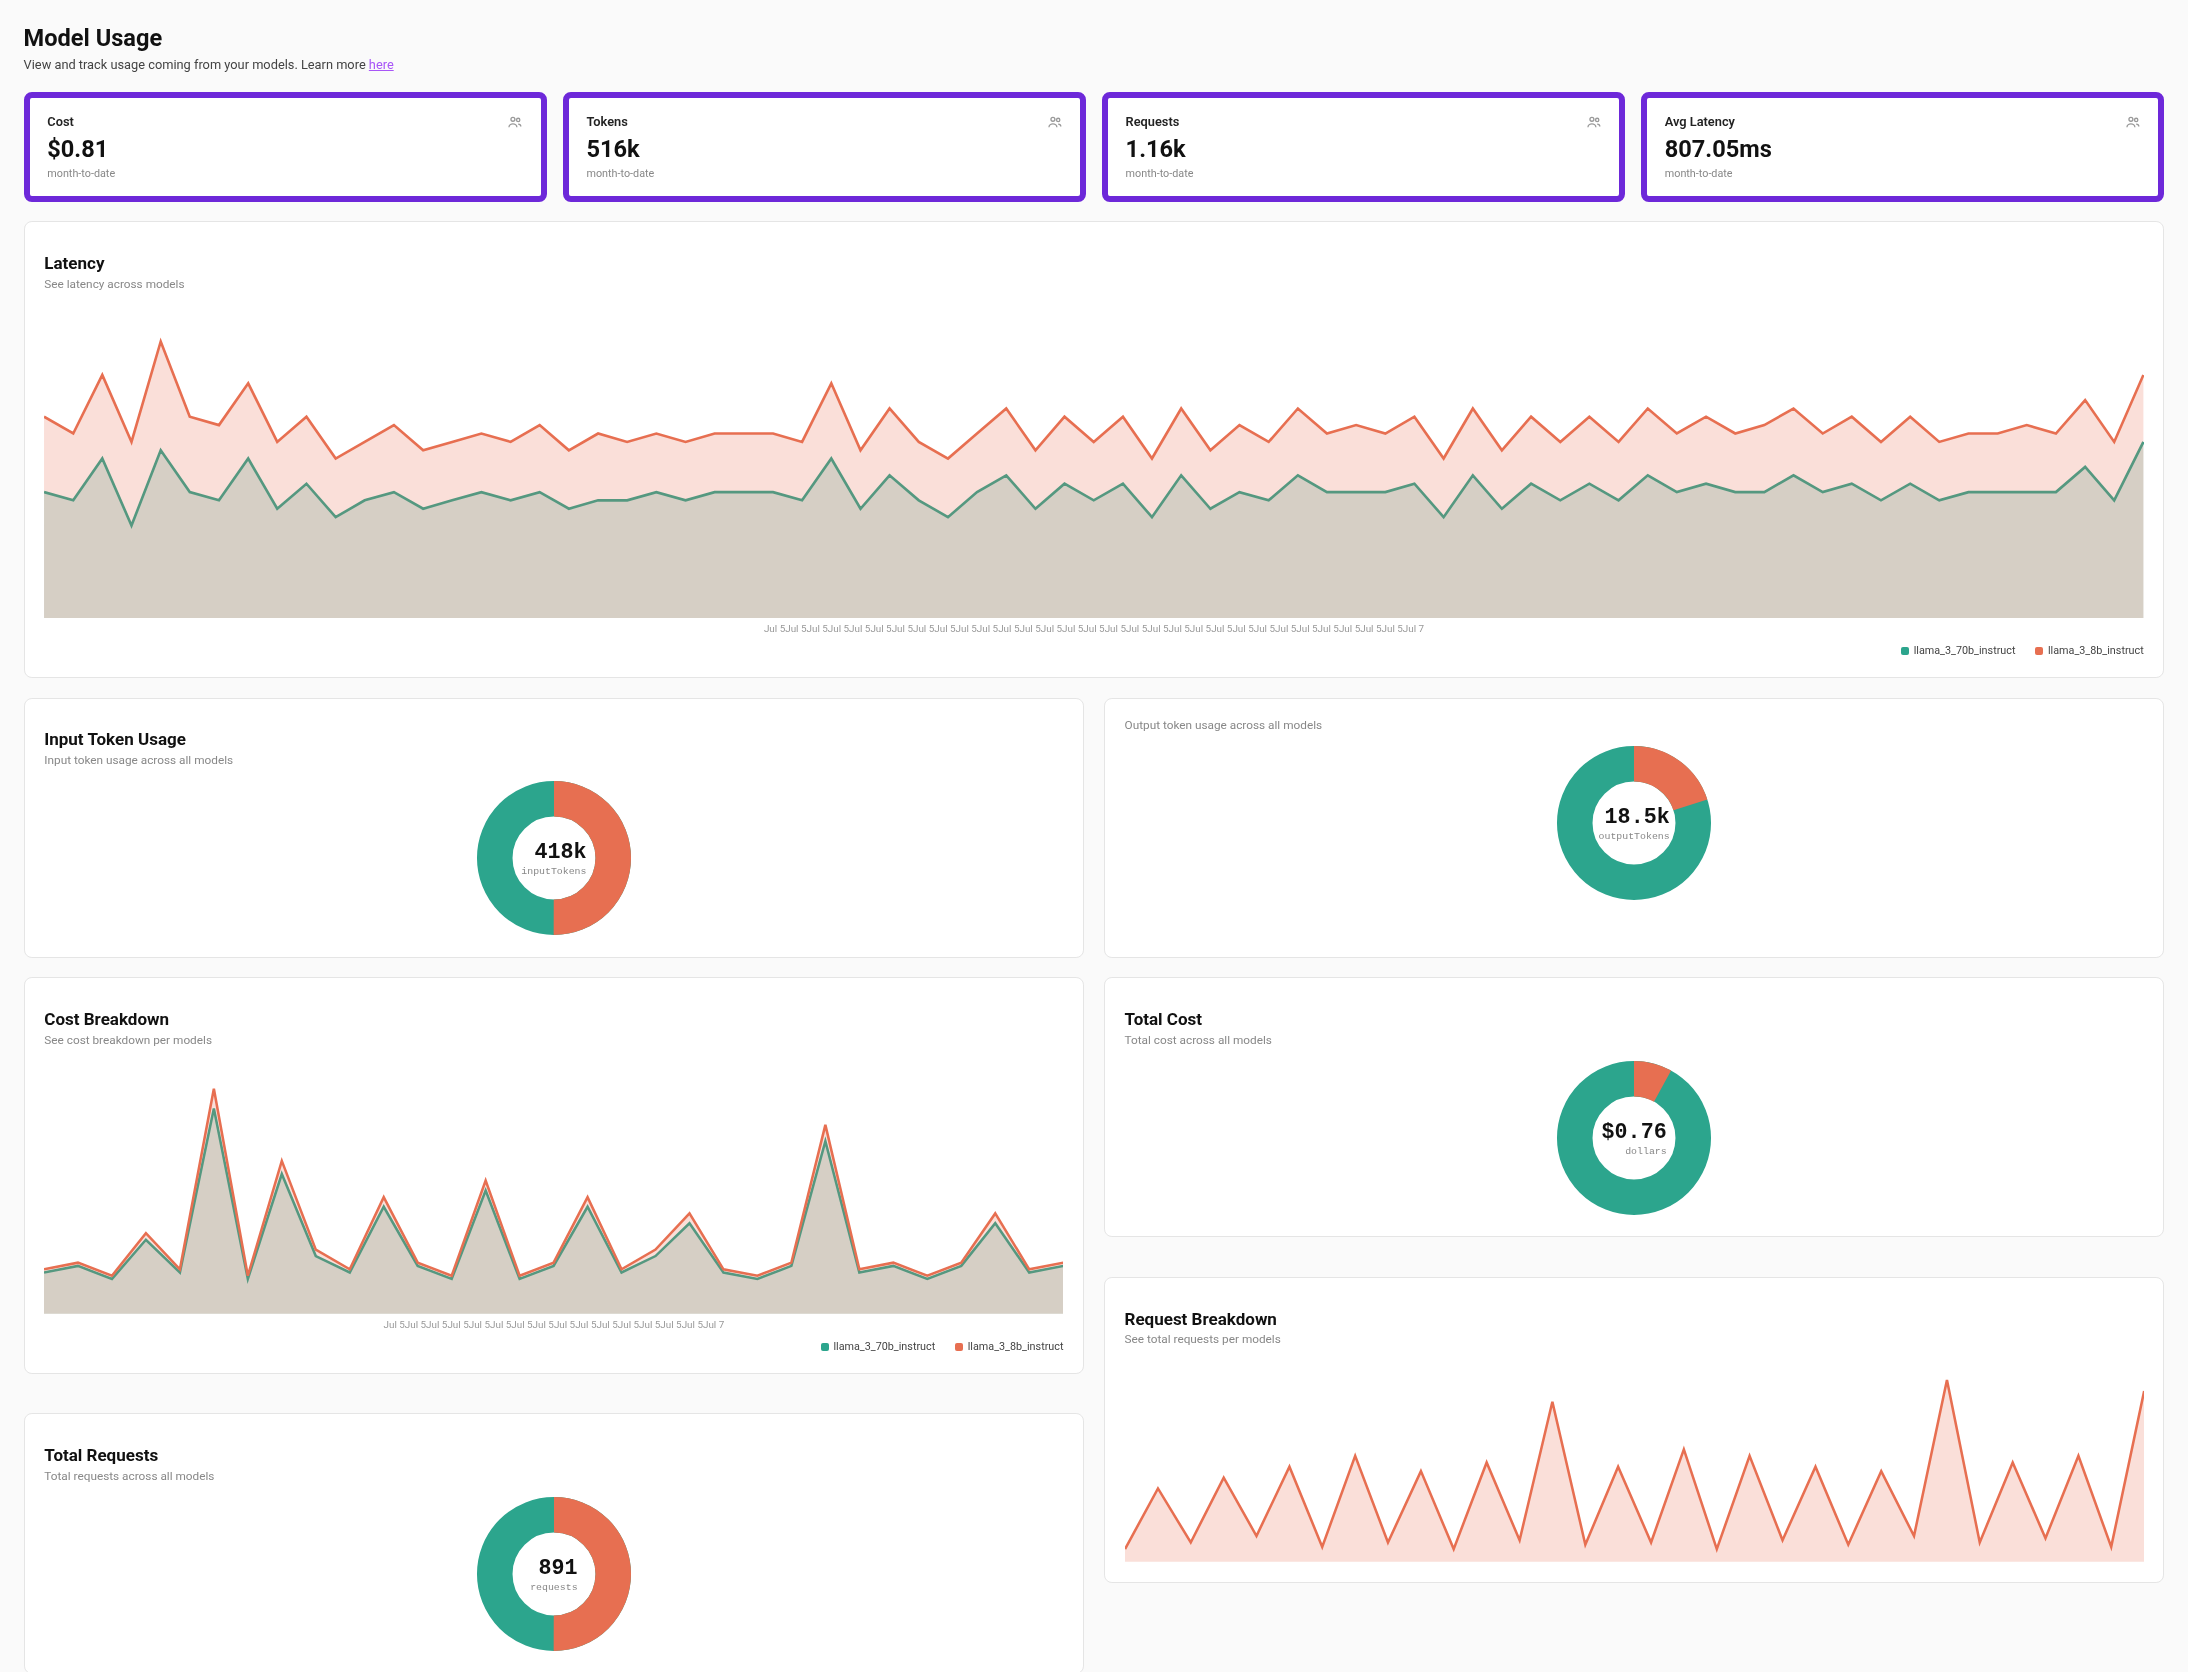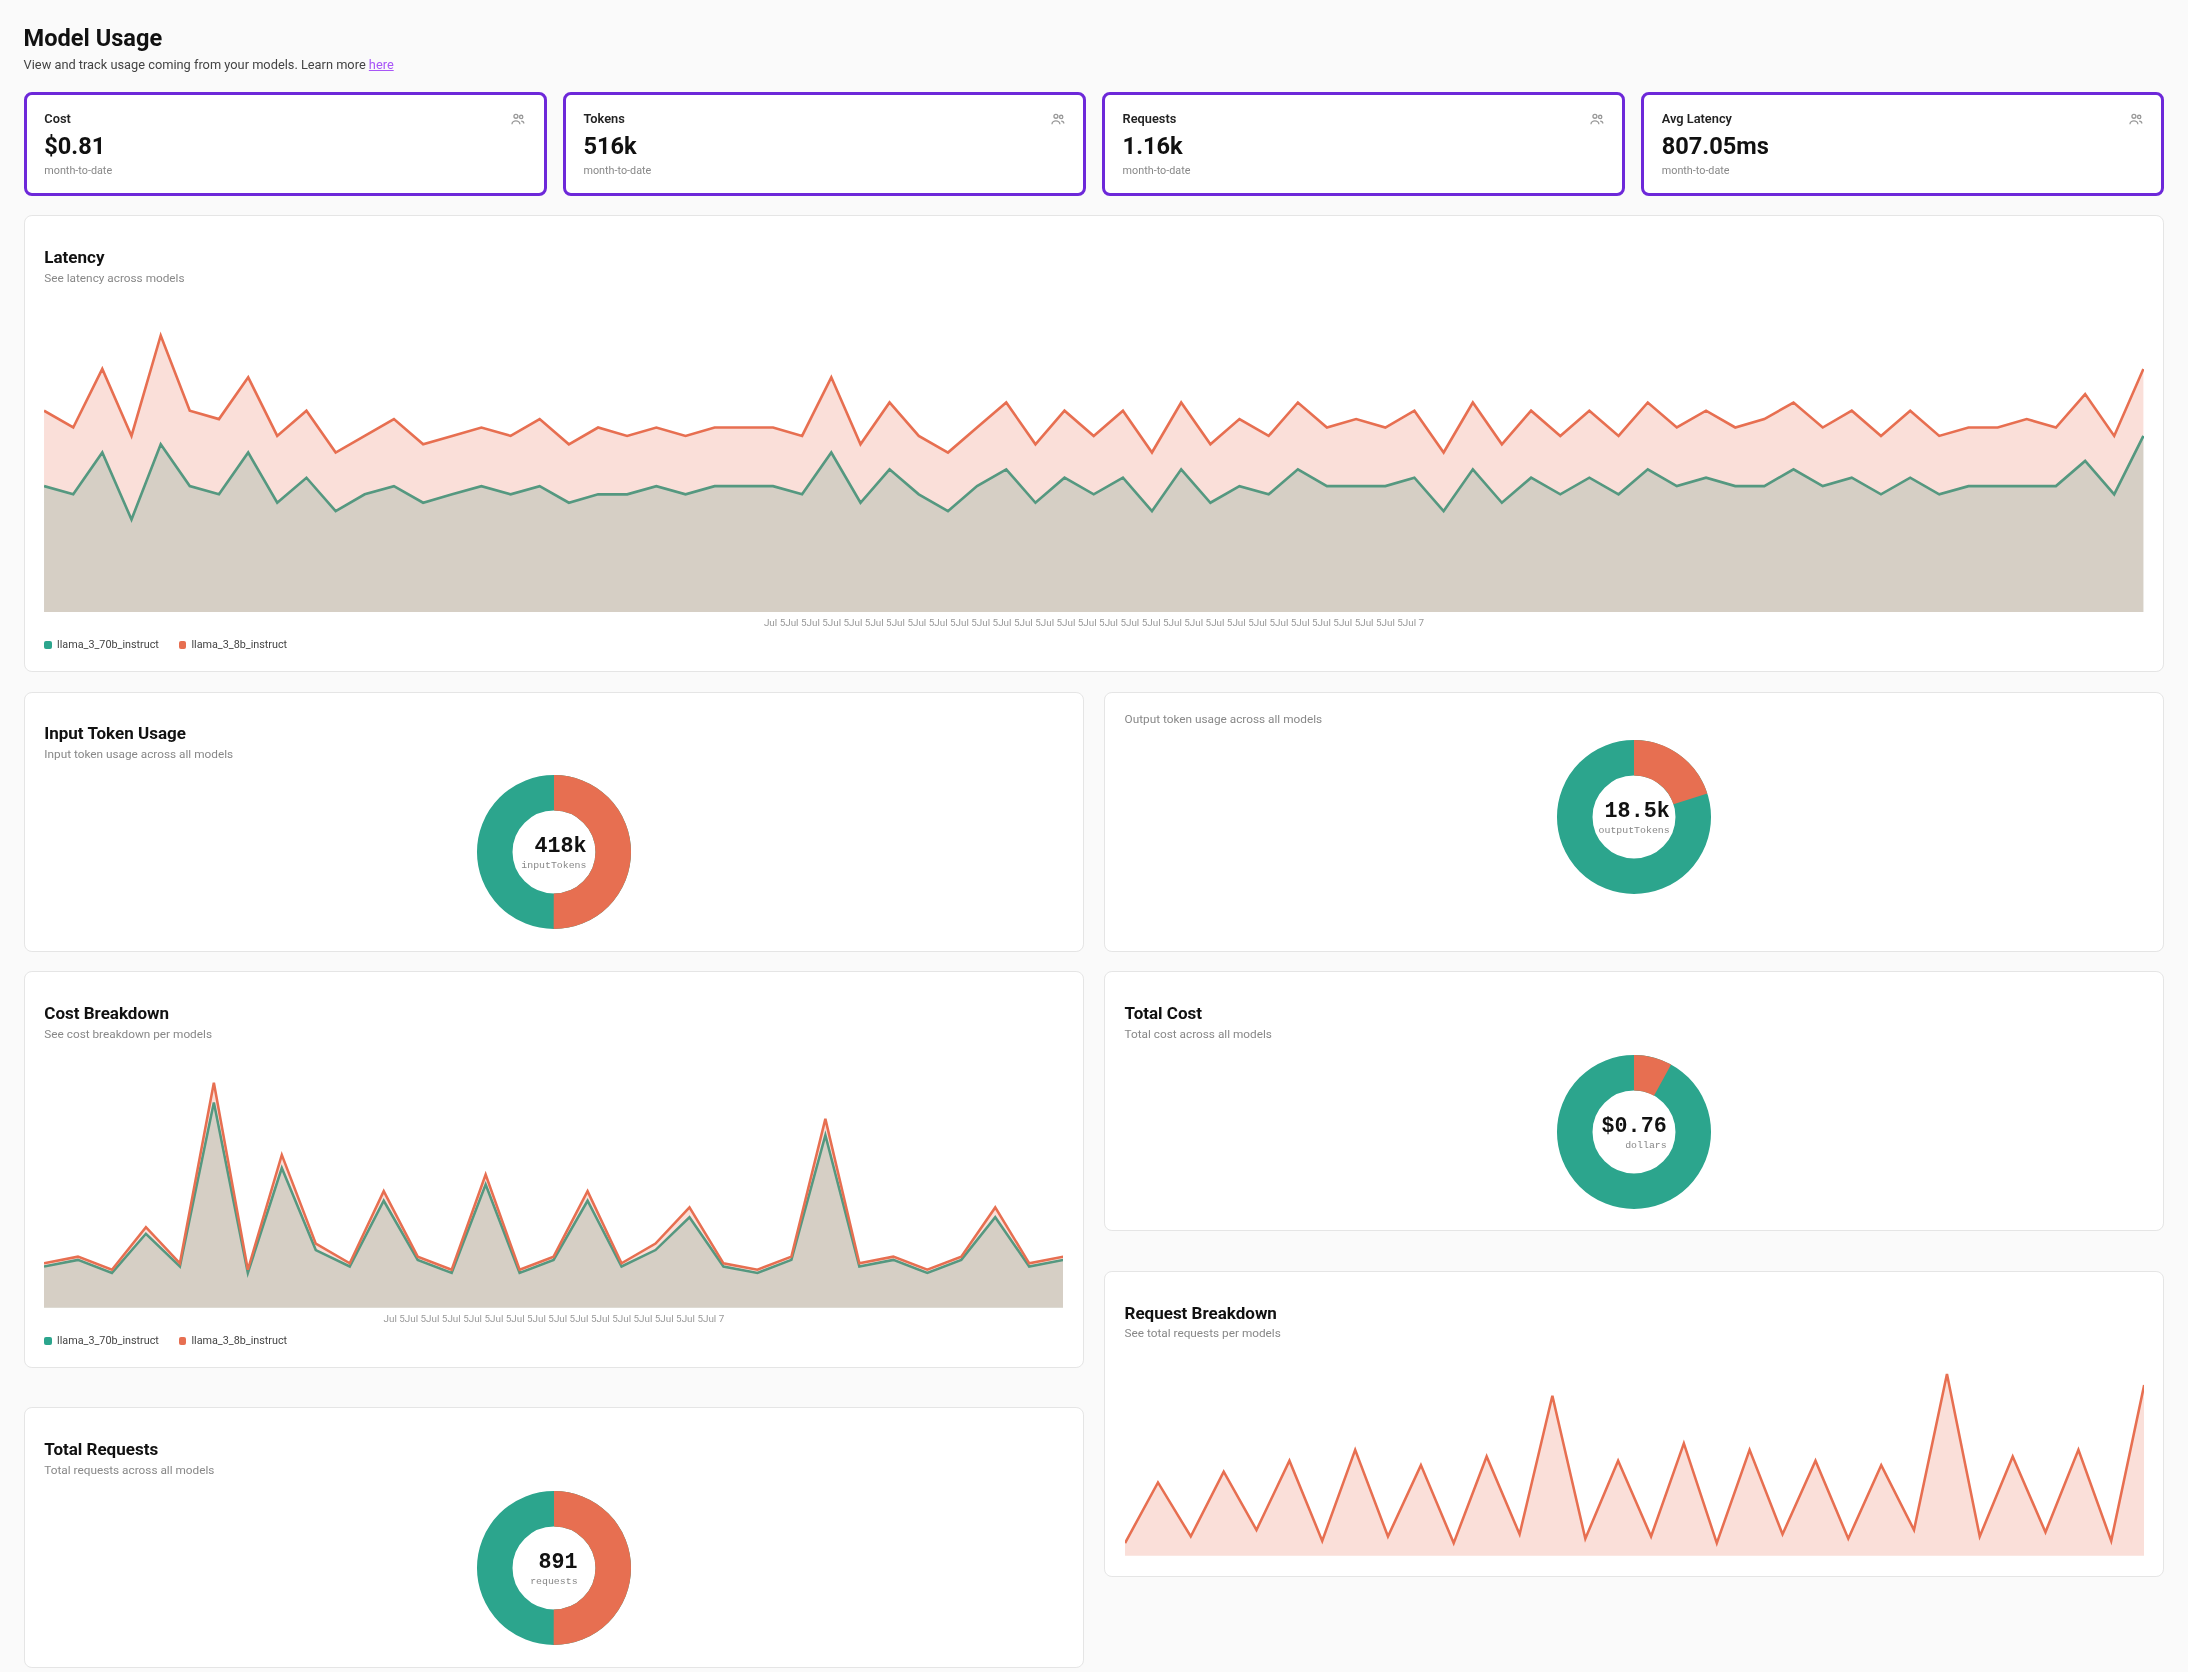--- a/index.html
+++ b/index.html
@@ -1,38 +1,38 @@
 <!DOCTYPE html>
 <html><head>
 <meta charset="utf-8">
 <style>
 *{box-sizing:border-box;margin:0;padding:0;}
 body{font-family:-apple-system,BlinkMacSystemFont,"Segoe UI",Roboto,sans-serif;background:#fafafa;color:#111;padding:23.6px;}
 .page-title{font-size:23.6px;font-weight:700;margin-bottom:5.9px;}
 .page-subtitle{font-size:12.8px;color:#444;margin-bottom:19.7px;}
 .page-subtitle a{color:#a855f7;margin-top:24px;}
 .cards-row{display:flex;gap:15.8px;margin-bottom:19.7px;}
-.card{flex:1;background:#fff;border:3px solid #6d28d9;border-radius:7.9px;padding:15.8px 17.7px;position:relative;}
+.card{flex:1;background:#fff;border:6px solid #6d28d9;border-radius:7.9px;padding:15.8px 17.7px;position:relative;}
 .card-label{font-size:12.8px;font-weight:600;color:#222;margin-bottom:5.9px;}
 .card-value{font-size:23.6px;font-weight:700;margin-bottom:3.9px;}
 .card-sub{font-size:10.8px;color:#888;}
 .card-icon{position:absolute;top:15.8px;right:17.7px;color:#999;}
 .panel{background:#fff;border:1px solid #e5e5e5;border-radius:7.9px;padding:19.7px;margin-bottom:19.7px;}
 .panel-title{font-size:17px;font-weight:700;margin-bottom:3.9px;margin-top:11px;}
 .panel-subtitle{font-size:11.8px;color:#888;margin-bottom:11.8px;text-align:left;}
 .panel-center .panel-title,.panel-center .panel-subtitle{}
 .two-col{display:flex;gap:19.7px;}
 .two-col>*{flex:1;}
 .donut-wrap{display:flex;justify-content:center;margin-top:11.8px;}
 .donut{position:relative;width:158px;height:158px;}
 .donut-center{position:absolute;top:50%;left:50%;transform:translate(-50%,-50%);text-align:right;font-family:Liberation Mono, monospace;}
 .donut-val{font-size:21.7px;font-weight:700;}
 .donut-lbl{font-size:9.9px;color:#888;margin-top:1px;}
 .chart-svg{width:100%;display:block;}
-.legend{display:flex;justify-content:flex-start;gap:19.7px;margin-top:9.9px;font-size:10.8px;color:#444;}
+.legend{display:flex;justify-content:flex-end;gap:19.7px;margin-top:9.9px;font-size:10.8px;color:#444;}
 .legend-item{display:flex;align-items:center;gap:4.9px;}
 .legend-dot{width:7.9px;height:7.9px;border-radius:2px;}
 .xlabels{display:flex;justify-content:center;font-size:9.9px;color:#999;margin-top:5.9px;padding:0 7.9px;}
 .two-col-stagger{display:flex;gap:19.7px;align-items:flex-start;}
 .two-col-stagger>*{flex:1;}
 .two-col-stagger .col{display:flex;flex-direction:column;gap:19.7px;}
 </style>
 </head>
 <body>
 

